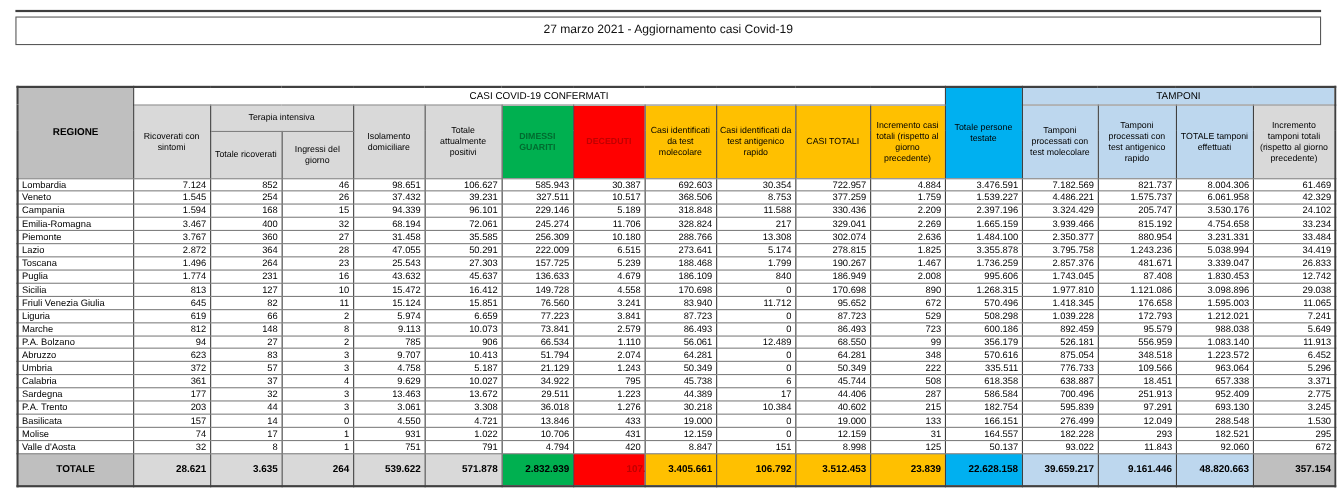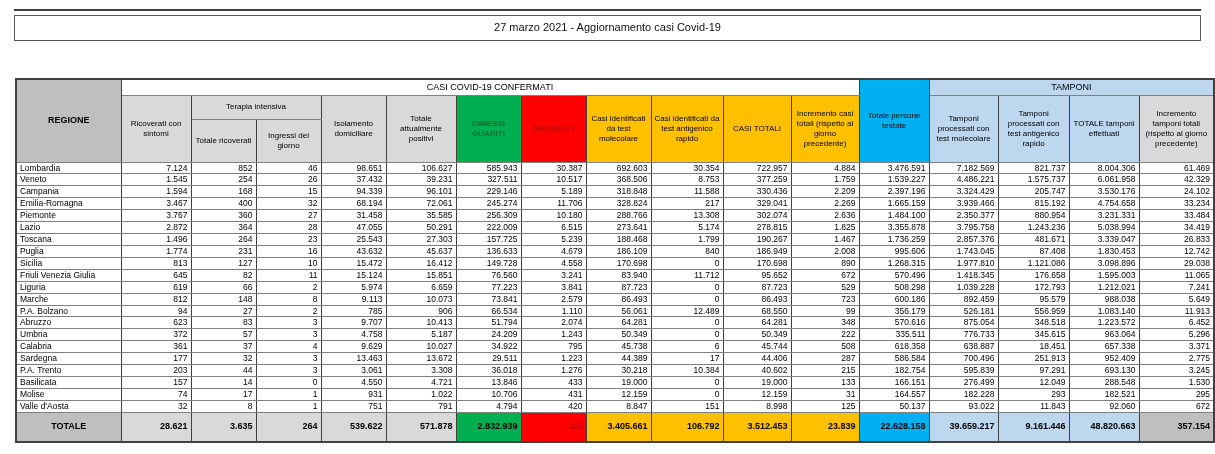--- a/index.html
+++ b/index.html
@@ -372,29 +372,29 @@
         <td class="num">1.223.572</td>
         <td class="num">6.452</td>
       </tr>
       <tr class="data-row">
         <td class="region-cell">Umbria</td>
         <td class="num">372</td>
         <td class="num">57</td>
         <td class="num">3</td>
         <td class="num">4.758</td>
         <td class="num">5.187</td>
-        <td class="num">24.209</td>
+        <td class="num">21.129</td>
         <td class="num">1.243</td>
         <td class="num">50.349</td>
         <td class="num">0</td>
         <td class="num">50.349</td>
         <td class="num">222</td>
         <td class="num">335.511</td>
         <td class="num">776.733</td>
-        <td class="num">345.615</td>
+        <td class="num">109.566</td>
         <td class="num">963.064</td>
         <td class="num">5.296</td>
       </tr>
       <tr class="data-row">
         <td class="region-cell">Calabria</td>
         <td class="num">361</td>
         <td class="num">37</td>
         <td class="num">4</td>
         <td class="num">9.629</td>
         <td class="num">10.027</td>

